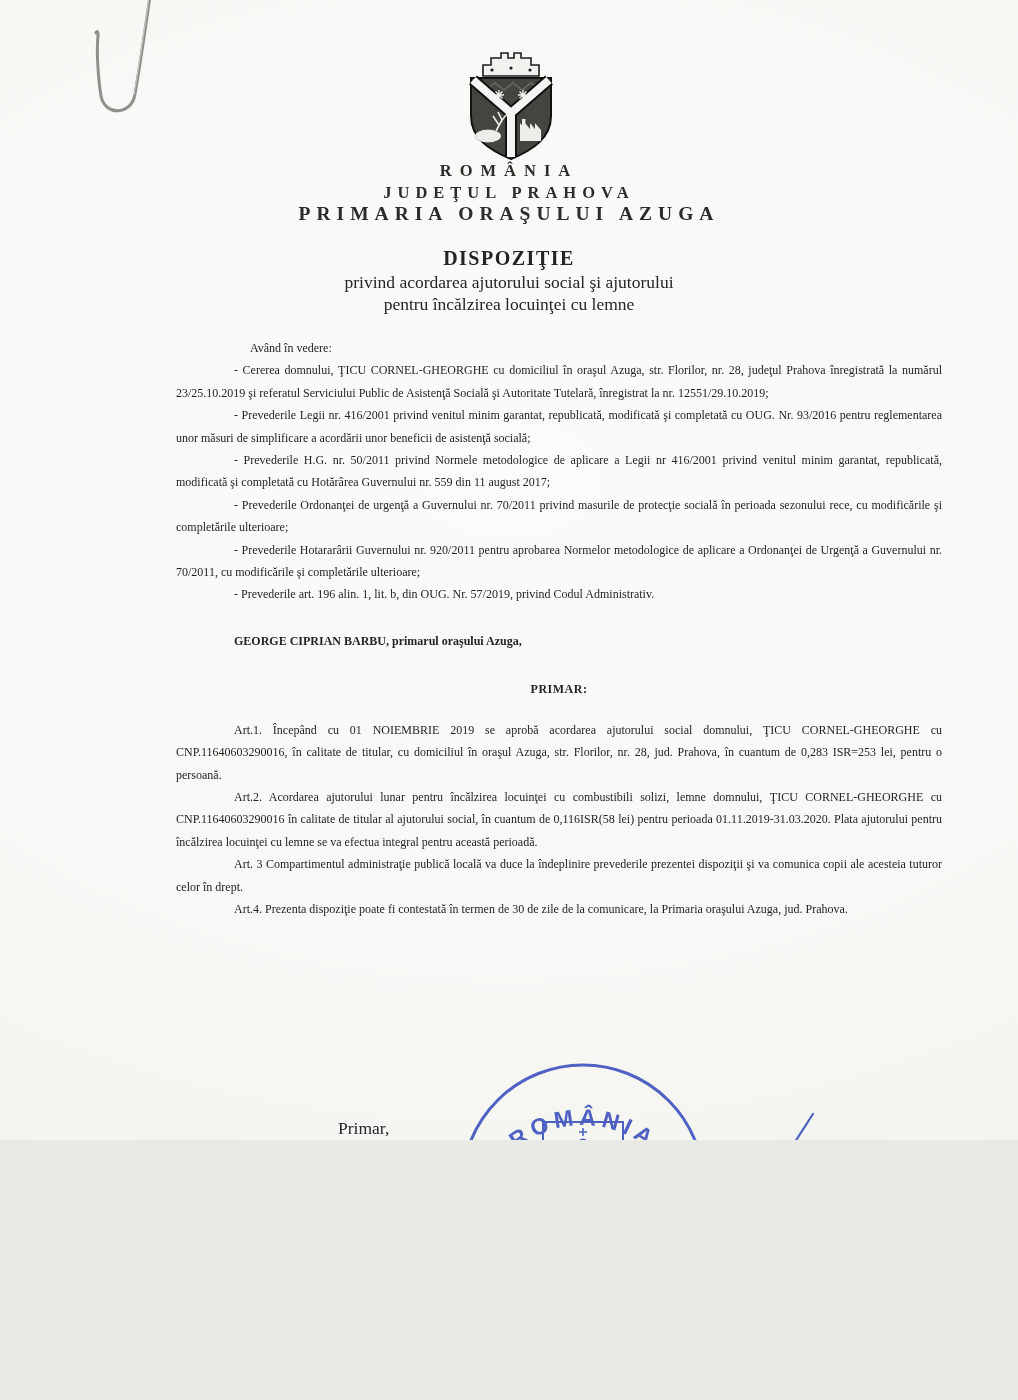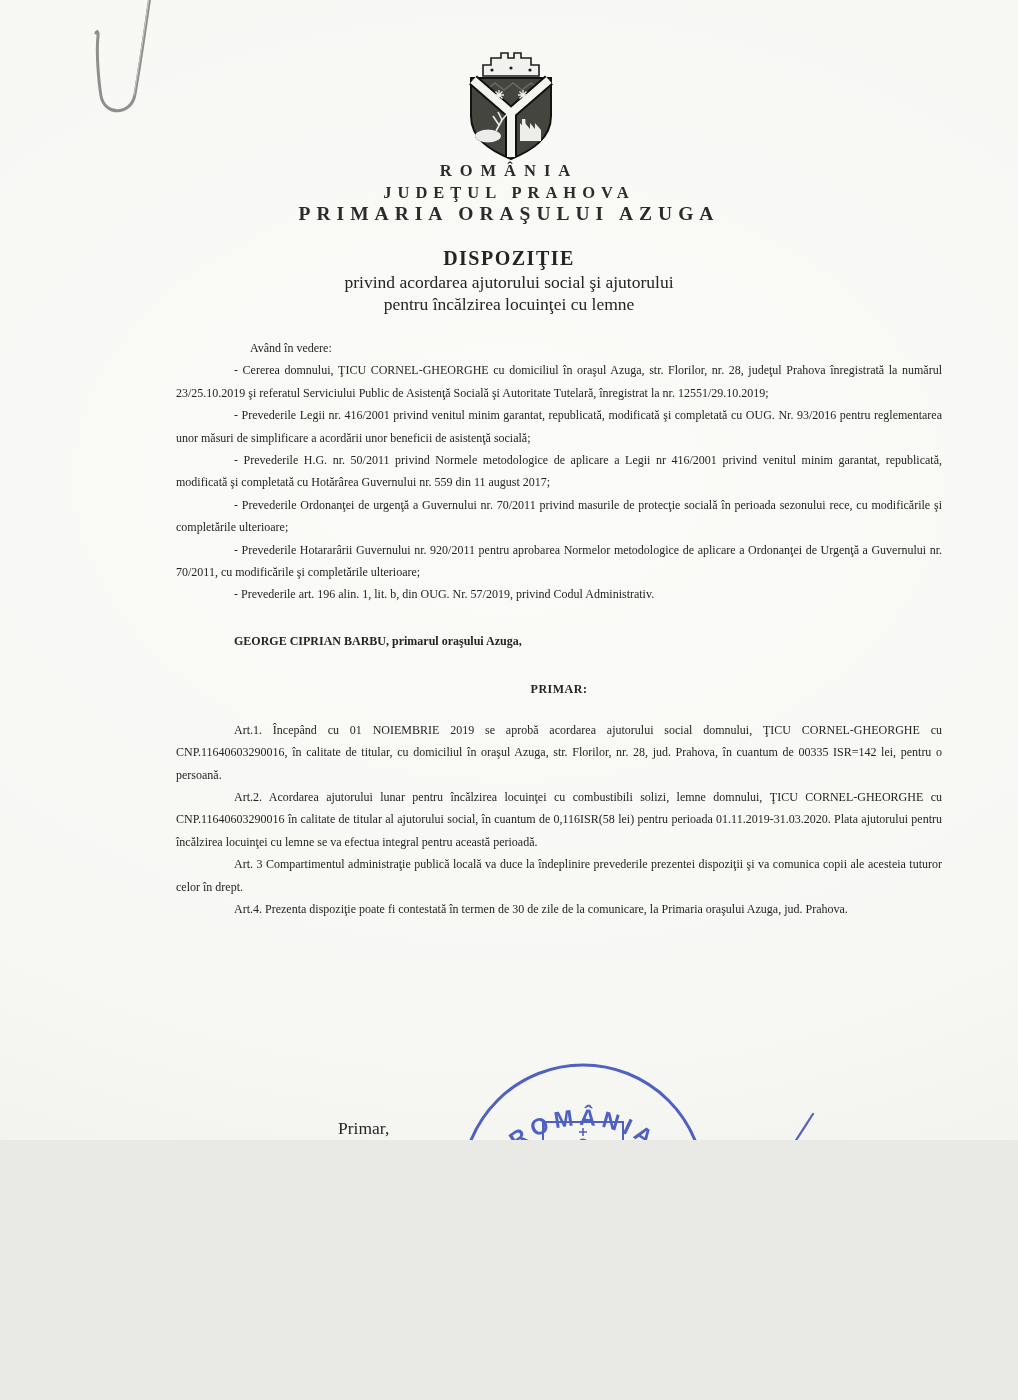--- a/index.html
+++ b/index.html
@@ -101,21 +101,21 @@
   <div class="body-block">
     <p class="intro">Având în vedere:</p>
     <p>- Cererea domnului, ŢICU CORNEL-GHEORGHE cu domiciliul în oraşul Azuga, str. Florilor, nr. 28, judeţul Prahova înregistrată la numărul 23/25.10.2019 şi referatul Serviciului Public de Asistenţă Socială şi Autoritate Tutelară, înregistrat la nr. 12551/29.10.2019;</p>
     <p>- Prevederile Legii nr. 416/2001 privind venitul minim garantat, republicată, modificată şi completată cu OUG. Nr. 93/2016 pentru reglementarea unor măsuri de simplificare a acordării unor beneficii de asistenţă socială;</p>
     <p>- Prevederile H.G. nr. 50/2011 privind Normele metodologice de aplicare a Legii nr 416/2001 privind venitul minim garantat, republicată, modificată şi completată cu Hotărârea Guvernului nr. 559 din 11 august 2017;</p>
     <p>- Prevederile Ordonanţei de urgenţă a Guvernului nr. 70/2011 privind masurile de protecţie socială în perioada sezonului rece, cu modificările şi completările ulterioare;</p>
     <p>- Prevederile Hotararârii Guvernului nr. 920/2011 pentru aprobarea Normelor metodologice de aplicare a Ordonanţei de Urgenţă a Guvernului nr. 70/2011, cu modificările şi completările ulterioare;</p>
     <p>- Prevederile art. 196 alin. 1, lit. b, din OUG. Nr. 57/2019, privind Codul Administrativ.</p>
     <p class="issuer">GEORGE CIPRIAN BARBU, primarul oraşului Azuga,</p>
     <p class="dispune">PRIMAR:</p>
-    <p class="art-first">Art.1. Începând cu 01 NOIEMBRIE 2019 se aprobă acordarea ajutorului social domnului, ŢICU CORNEL-GHEORGHE cu CNP.11640603290016, în calitate de titular, cu domiciliul în oraşul Azuga, str. Florilor, nr. 28, jud. Prahova, în cuantum de 00335 ISR=142 lei, pentru o persoană.</p>
+    <p class="art-first">Art.1. Începând cu 01 NOIEMBRIE 2019 se aprobă acordarea ajutorului social domnului, ŢICU CORNEL-GHEORGHE cu CNP.11640603290016, în calitate de titular, cu domiciliul în oraşul Azuga, str. Florilor, nr. 28, jud. Prahova, în cuantum de 0,283 ISR=253 lei, pentru o persoană.</p>
     <p>Art.2. Acordarea ajutorului lunar pentru încălzirea locuinţei cu combustibili solizi, lemne domnului, ŢICU CORNEL-GHEORGHE cu CNP.11640603290016 în calitate de titular al ajutorului social, în cuantum de 0,116ISR(58 lei) pentru perioada 01.11.2019-31.03.2020. Plata ajutorului pentru încălzirea locuinţei cu lemne se va efectua integral pentru această perioadă.</p>
     <p>Art. 3 Compartimentul administraţie publică locală va duce la îndeplinire prevederile prezentei dispoziţii şi va comunica copii ale acesteia tuturor celor în drept.</p>
     <p>Art.4. Prezenta dispoziţie poate fi contestată în termen de 30 de zile de la comunicare, la Primaria oraşului Azuga, jud. Prahova.</p>
   </div>
 
   <div class="sig sig-primar-role">Primar,</div>
   <div class="sig sig-primar-name">GEORGE CIPRIAN BARBU</div>
   <div class="sig sig-secretar-role">Secretar general,</div>
   <div class="sig sig-secretar-name">ALINA LAZĂR</div>
 

